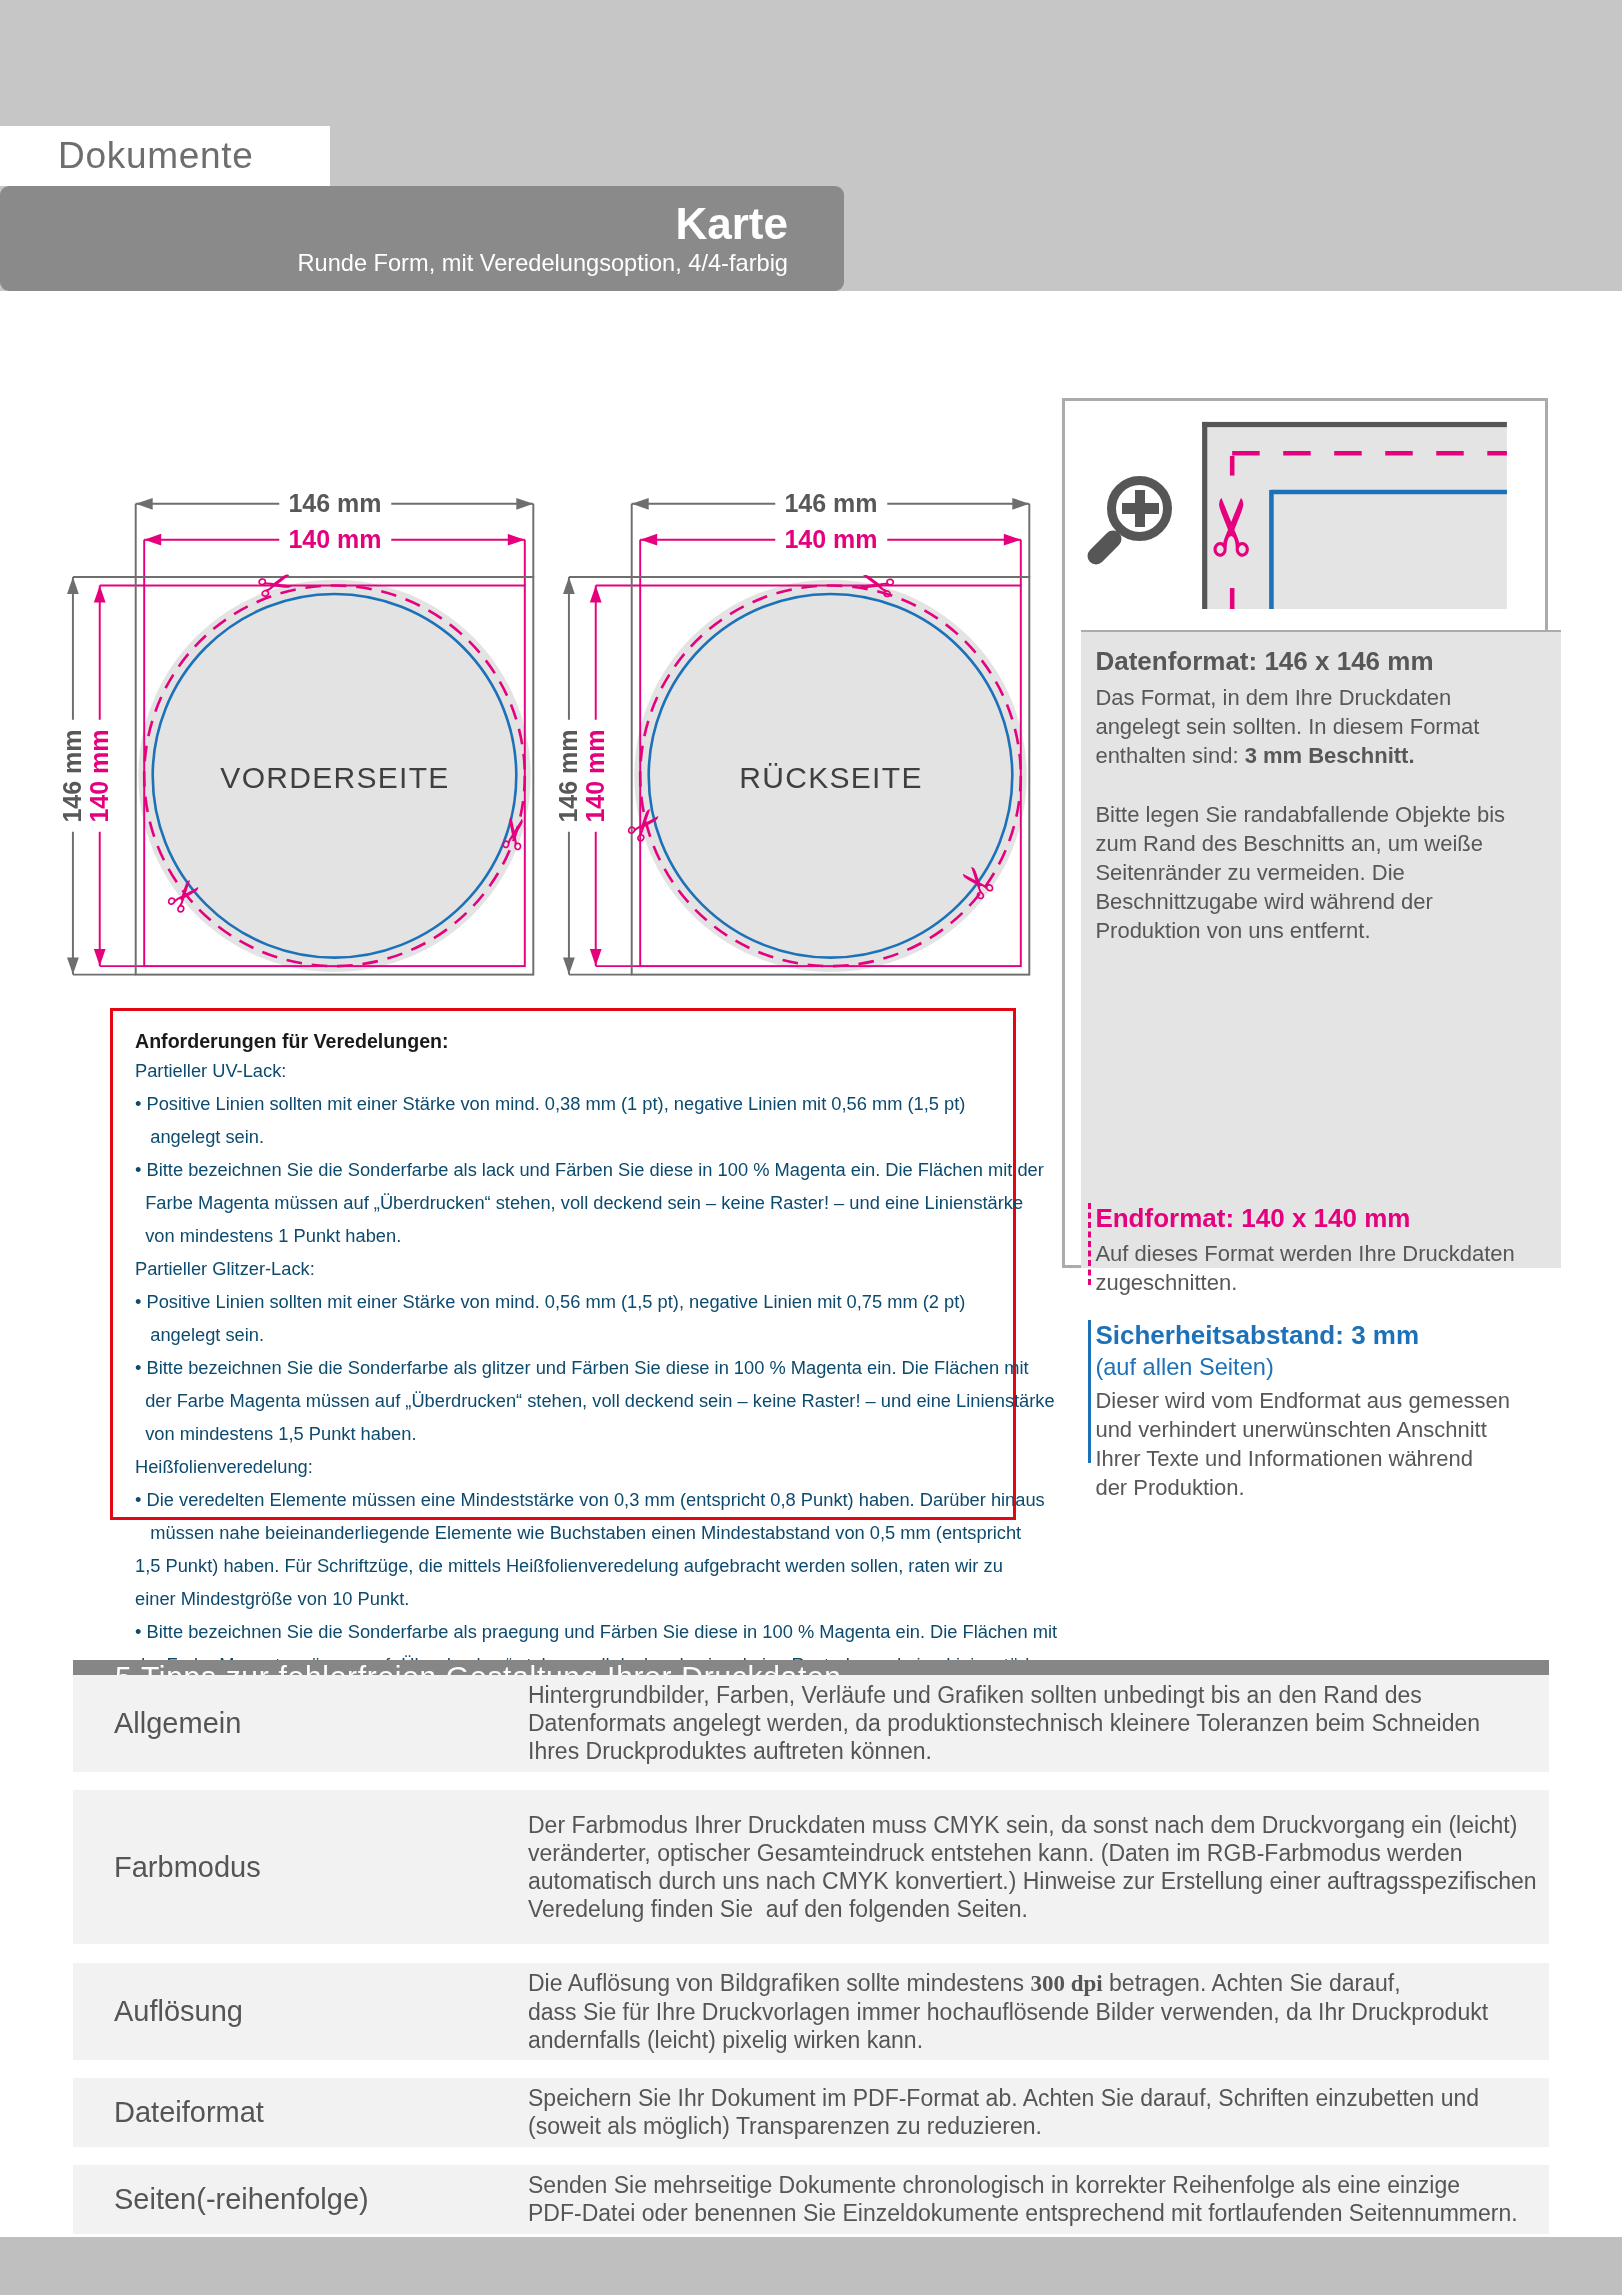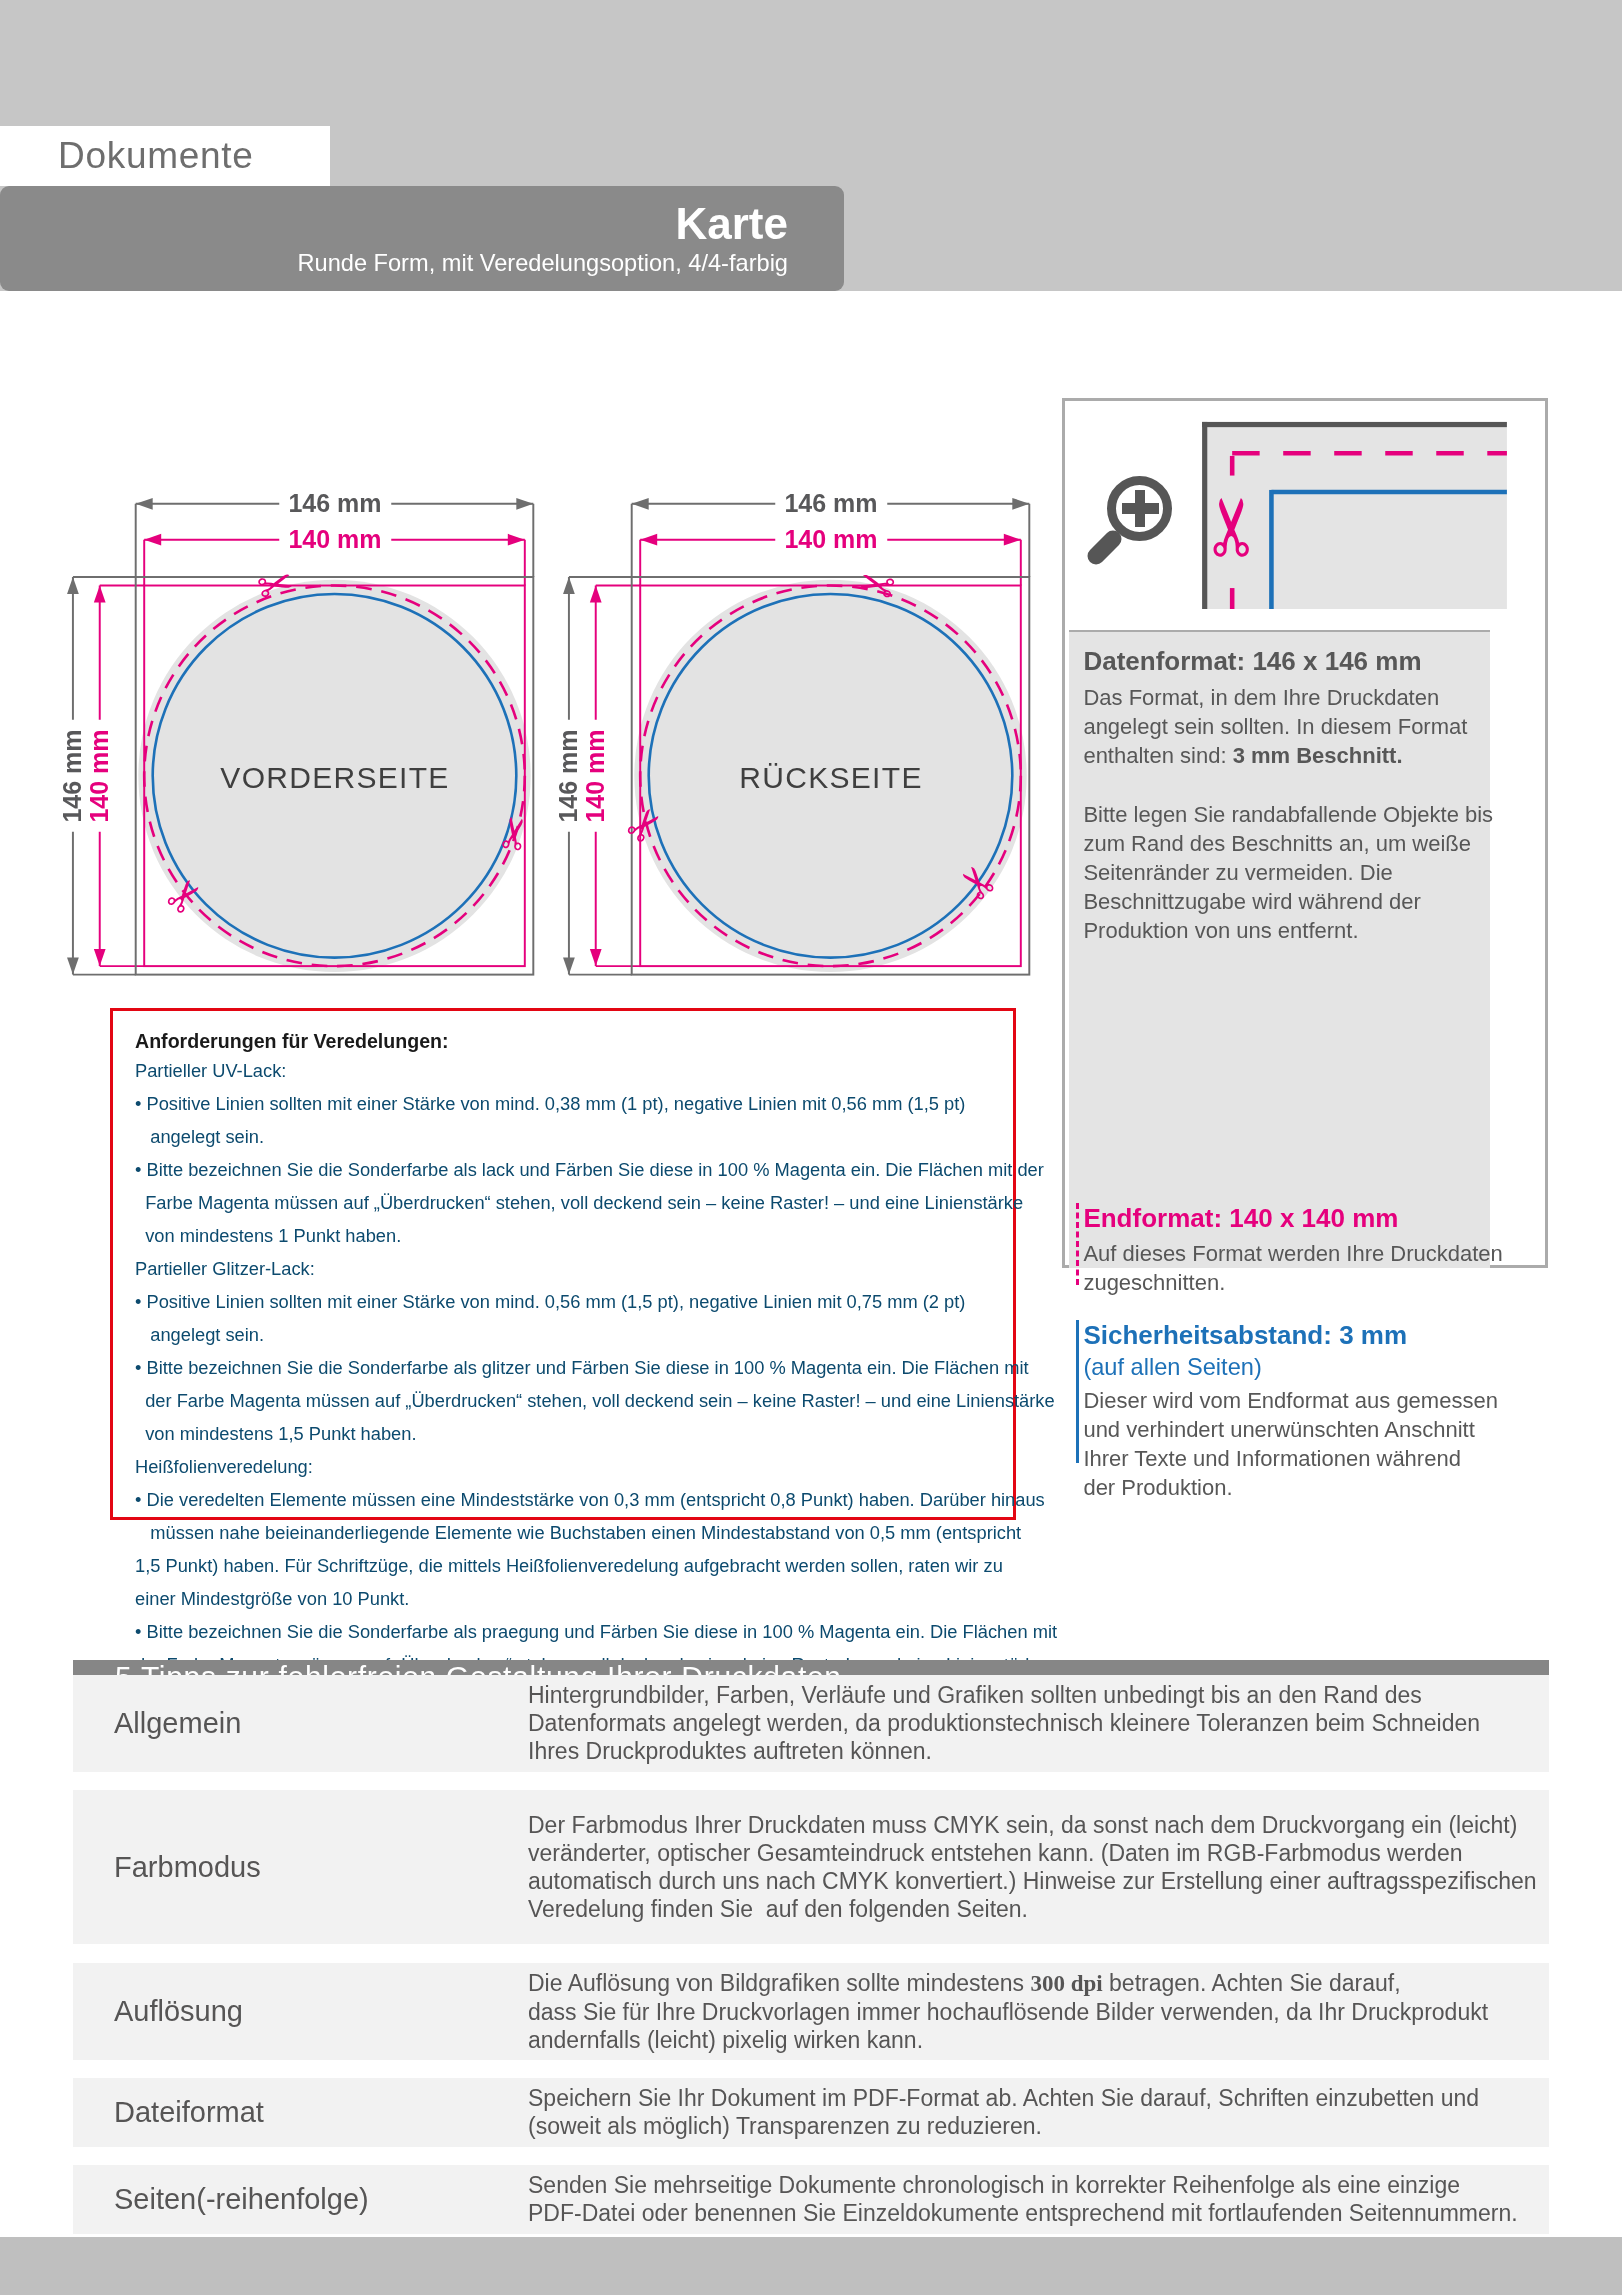--- a/index.html
+++ b/index.html
@@ -27,21 +27,21 @@
   .dim-label.m{color:#e5007d;}
   .dim-label.vert{transform:translate(-50%,-50%) rotate(-90deg);}
   .side-name{position:absolute;transform:translate(-50%,-50%);font-size:30px;letter-spacing:1.3px;
              color:#3f3f3f;white-space:nowrap;}
   .scissors{position:absolute;color:#e5007d;font-size:43px;line-height:1;
             transform-origin:center;}
 
   
   .info-panel{position:absolute;left:1062px;top:398px;width:486px;height:870px;background:#ffffff;
               border:3.3px solid #ababab;box-sizing:border-box;}
-  .panel-gray{position:absolute;left:4px;top:229px;width:421px;height:638px;background:#e4e4e4;
+  .panel-gray{position:absolute;left:16px;top:229px;width:480px;height:638px;background:#e4e4e4;
               border-top:2.6px solid #ababab;box-sizing:border-box;}
   .magnifier{position:absolute;left:17.7px;top:70px;width:98px;height:98px;}
   .mag-ring{position:absolute;left:24px;top:4.6px;width:65px;height:65px;border:9.8px solid #565656;
             border-radius:50%;box-sizing:border-box;background:#ffffff;}
   .mag-plus-h{position:absolute;left:39px;top:32px;width:37px;height:10.5px;background:#565656;}
   .mag-plus-v{position:absolute;left:52px;top:19px;width:10.5px;height:37px;background:#565656;}
   .mag-handle{position:absolute;left:1.3px;top:68px;width:41px;height:17px;border-radius:8.5px;
               background:#565656;transform:rotate(-45deg);}
   .illus{position:absolute;left:137px;top:17px;width:305px;height:191px;}
   .illus-scissors{position:absolute;left:1229px;top:523px;transform:translate(-50%,-50%) rotate(-90deg);

